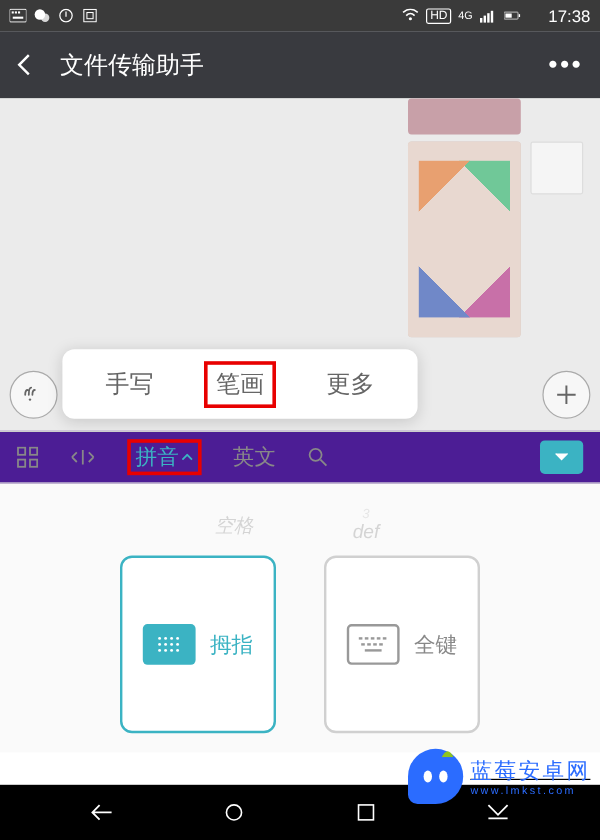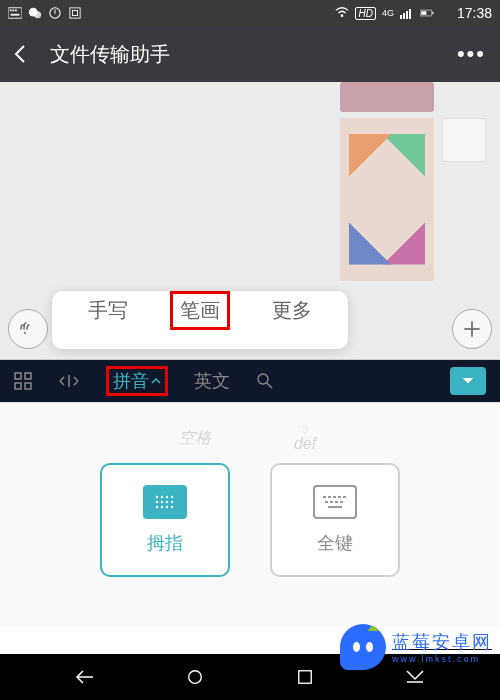--- a/index.html
+++ b/index.html
@@ -22,40 +22,40 @@
       linear-gradient(135deg, #e8a070 0%, #e8a070 33%, transparent 33%),
       linear-gradient(225deg, #70c898 0%, #70c898 33%, transparent 33%),
       linear-gradient(45deg, #7088c8 0%, #7088c8 33%, transparent 33%),
       linear-gradient(315deg, #c870a8 0%, #c870a8 33%, transparent 33%);
       background-position: 20% 20%, 80% 20%, 20% 80%, 80% 80%;
       background-size: 50% 50%;
       background-repeat: no-repeat;
       background-color: #e8d8d0; }
     .avatar { position: absolute; right: 14px; top: 36px; width: 44px; height: 44px; background: #f5f5f5; border: 1px solid #ddd; border-radius: 2px; }
     
-    .input-popup { position: absolute; left: 52px; bottom: 10px; width: 296px; height: 58px; background: #fff; border-radius: 10px; box-shadow: 0 2px 12px rgba(0,0,0,0.15); display: flex; align-items: flex-start; justify-content: space-around; padding: 0 10px; z-index: 5; }
+    .input-popup { position: absolute; left: 52px; bottom: 10px; width: 296px; height: 58px; background: #fff; border-radius: 10px; box-shadow: 0 2px 12px rgba(0,0,0,0.15); display: flex; align-items: center; justify-content: space-around; padding: 0 10px; z-index: 5; }
     .popup-item { font-size: 20px; color: #666; padding: 6px 10px; }
     .popup-highlight { border: 3px solid #e80000; padding: 3px 7px; }
     
     .voice-btn { position: absolute; left: 8px; bottom: 10px; width: 40px; height: 40px; border-radius: 50%; border: 1.5px solid #aaa; background: #f7f7f7; display: flex; align-items: center; justify-content: center; z-index: 3; }
     .plus-btn { position: absolute; right: 8px; bottom: 10px; width: 40px; height: 40px; border-radius: 50%; border: 1.5px solid #aaa; background: #f7f7f7; display: flex; align-items: center; justify-content: center; z-index: 3; }
     
-    .ime-toolbar { height: 44px; border-top: 1px solid #ccc; border-bottom: 1px solid #e0e0e0; display: flex; align-items: center; padding: 0 14px; gap: 26px; background: #0f172a; position: relative; z-index: 10; }
+    .ime-toolbar { height: 44px; border-top: 1px solid #ccc; border-bottom: 1px solid #e0e0e0; display: flex; align-items: center; padding: 0 14px; gap: 26px; background: #4c1d95; position: relative; z-index: 10; }
     .ime-item { font-size: 18px; color: #888; display: flex; align-items: center; }
     .ime-pinyin { color: #3bb3c3; border: 3px solid #e80000; padding: 0 4px; display: flex; align-items: center; }
     .toolbar-spacer { flex: 1; }
     .collapse-btn { width: 36px; height: 28px; background: #3bb3c3; border-radius: 4px; display: flex; align-items: center; justify-content: center; }
     
     .keyboard-area { height: 224px; background: #fafafa; position: relative; padding-top: 10px; }
     .key-row-faded { display: flex; justify-content: center; gap: 30px; opacity: 0.25; font-style: italic; }
     .key-faded { width: 80px; height: 50px; border-radius: 6px; display: flex; flex-direction: column; align-items: center; justify-content: center; font-size: 16px; color: #666; }
     .key-faded .label-top { font-size: 11px; color: #aaa; }
     
     .layout-cards { position: absolute; top: 60px; left: 0; right: 0; display: flex; justify-content: center; gap: 40px; }
-    .layout-card { width: 130px; height: 114px; border-radius: 10px; display: flex; flex-direction: column; align-items: center; justify-content: center; gap: 12px; background: #fff; }
+    .layout-card { width: 130px; height: 148px; border-radius: 10px; display: flex; align-items: center; justify-content: center; gap: 12px; background: #fff; }
     .layout-card.selected { border: 2px solid #3bb3c3; }
     .layout-card.unselected { border: 2px solid #d0d0d0; }
     .card-icon-box { width: 44px; height: 34px; border-radius: 4px; display: flex; align-items: center; justify-content: center; }
     .card-icon-box.blue { background: #3bb3c3; }
     .card-icon-box.gray { border: 2px solid #999; }
     .card-label { font-size: 18px; }
     .card-label.blue { color: #3bb3c3; }
     .card-label.gray { color: #888; }
     
     .nav-bar { position: absolute; bottom: 0; left: 0; right: 0; height: 46px; background: #000; display: flex; align-items: center; justify-content: space-around; padding: 0 30px; }
@@ -103,21 +103,21 @@
     </span>
   </div>
   <div class="status-right">
     <span class="status-icon">
       <svg viewBox="0 0 16 12" width="16" height="12">
           <path d="M1 3 Q8 -3 15 3" fill="none" stroke="#fff" stroke-width="1.5"></path>
           <path d="M4 6 Q8 2 12 6" fill="none" stroke="#fff" stroke-width="1.5"></path>
           <circle cx="8" cy="9" r="1.5" fill="#fff"></circle>
         </svg>
     </span>
-    <span style="font-size:10px; border:1px solid #fff; padding:0 2px; border-radius:2px;font-style:italic;">HD</span>
+    <span style="font-size:10px; border:1px solid #fff; padding:0 2px; border-radius:2px;">HD</span>
     <span style="font-size:9px;">4G</span>
     <span class="status-icon">
       <svg viewBox="0 0 14 12" width="14" height="12">
           <rect x="0" y="8" width="2" height="4" fill="#fff"></rect>
           <rect x="3" y="6" width="2" height="6" fill="#fff"></rect>
           <rect x="6" y="4" width="2" height="8" fill="#fff"></rect>
           <rect x="9" y="2" width="2" height="10" fill="#fff"></rect>
         </svg>
     </span>
     <span class="status-icon">

